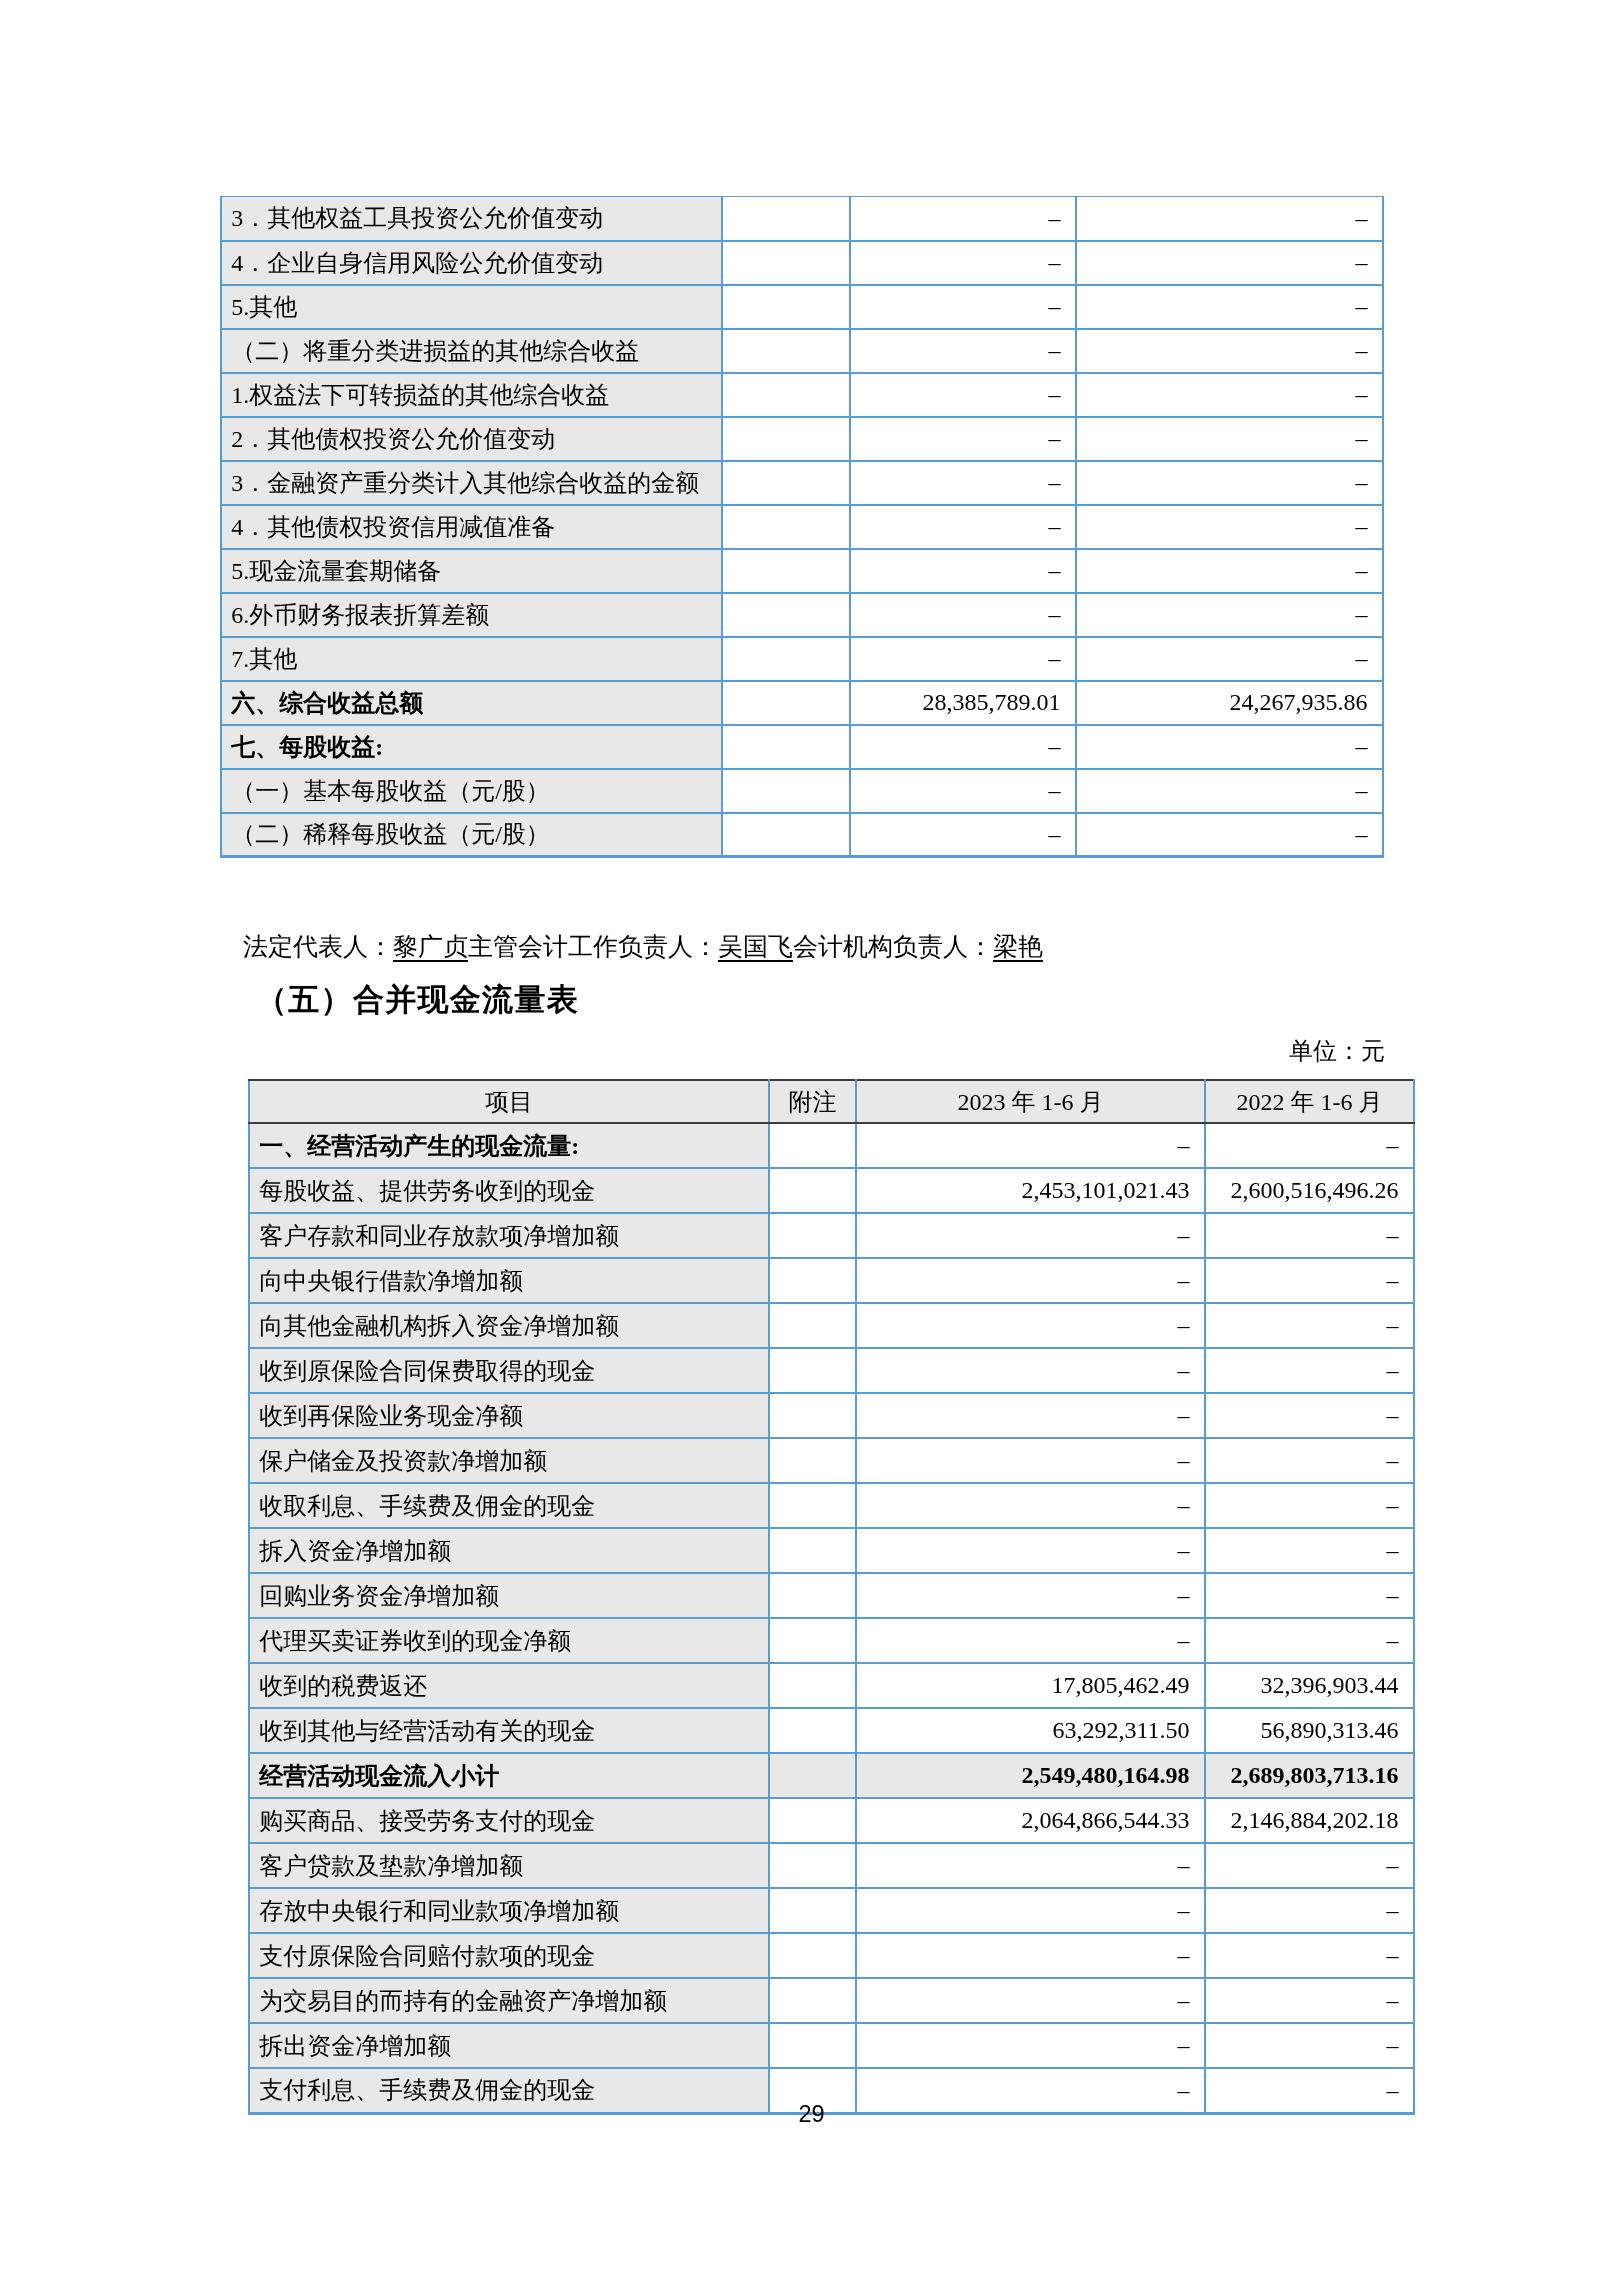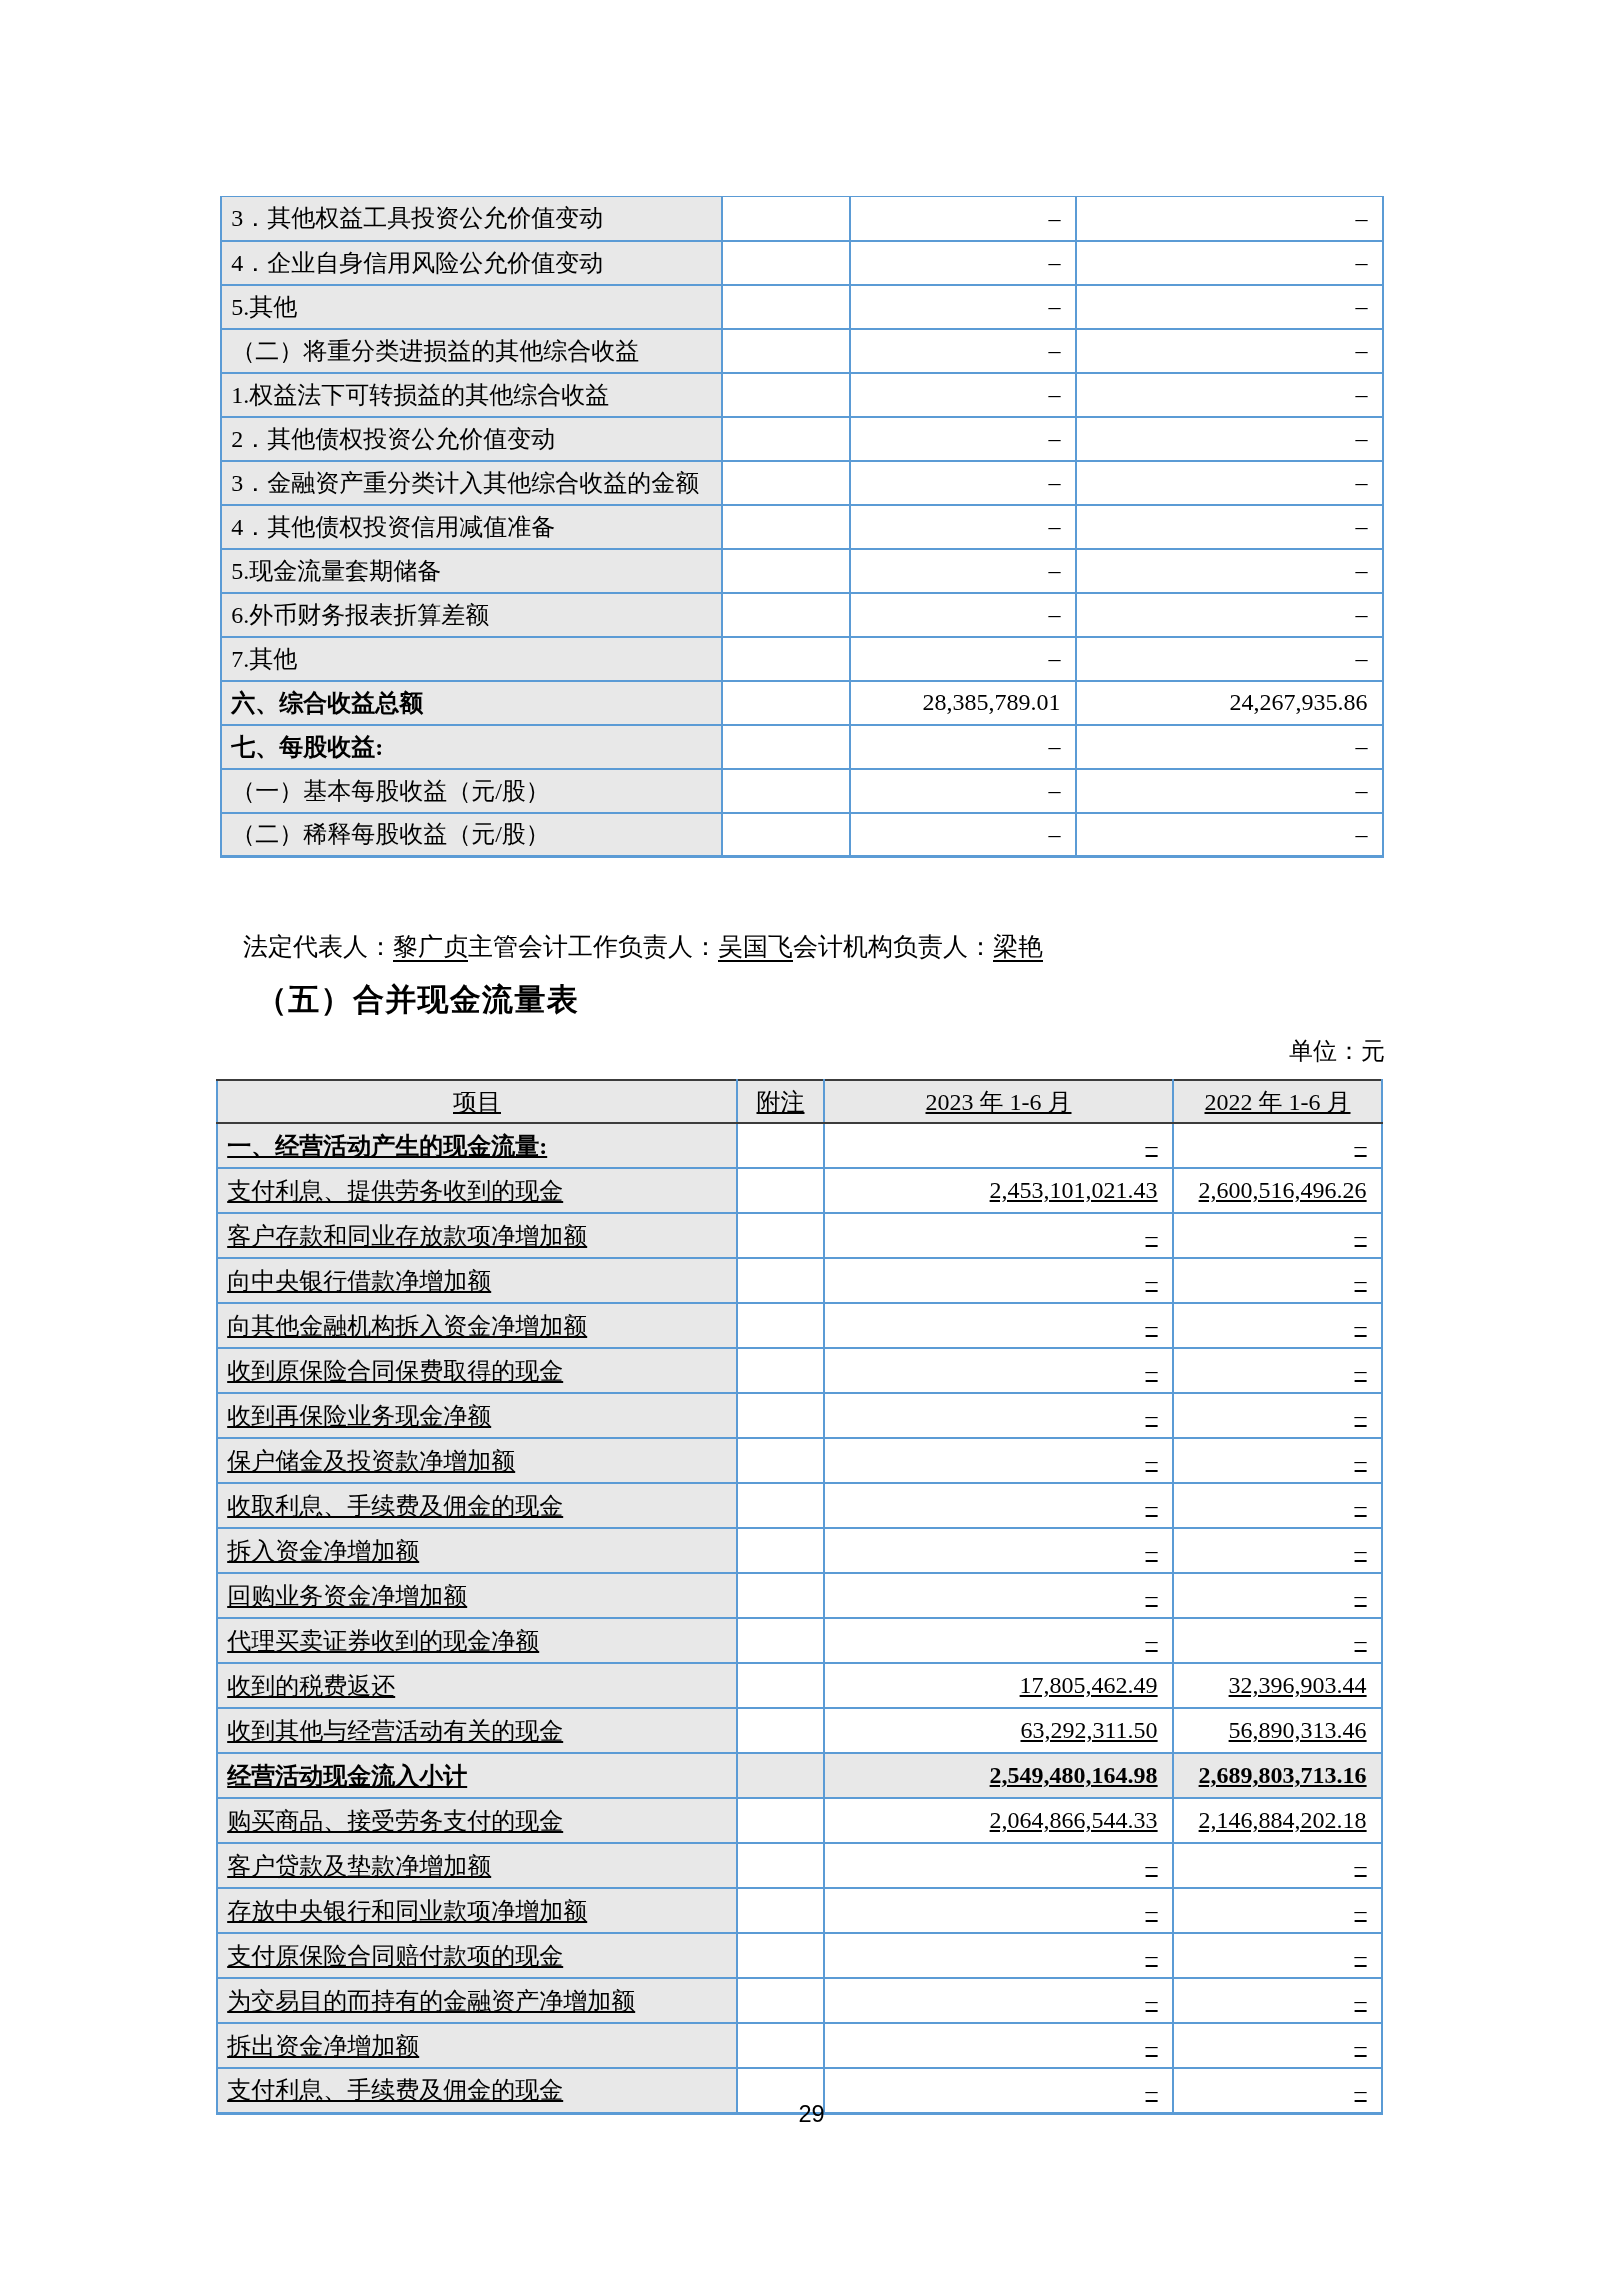--- a/index.html
+++ b/index.html
@@ -9,21 +9,21 @@
   table.tbl{position:absolute;border-collapse:collapse;table-layout:fixed;}
   .tbl td,.tbl th{border:2px solid #5b9bd5;overflow:hidden;padding:0;box-sizing:border-box;}
 
   
   .t1{left:220px;top:196px;width:1162px;}
   .t1 td{height:44px;}
   .t1 tr:first-child td{border-top:1.3px solid #5b9bd5;}
   .t1 tr:last-child td{border-bottom:3.9px solid #5b9bd5;}
 
   
-  .t2{left:216px;top:1079px;width:1165px;text-decoration:underline;}
+  .t2{left:248px;top:1079px;width:1165px;}
   .t2 td{height:45px;}
   .t2 thead th{height:43px;background:#e8e8e8;font-size:24px;font-weight:normal;
                text-align:center;border-top:2.6px solid #3c3c3c;border-bottom:2.6px solid #3c3c3c;}
   .t2 tr:last-child td{border-bottom:3.9px solid #5b9bd5;}
 
   td.lbl{background:#e8e8e8;padding-left:9.2px;font-size:24px;text-align:left;white-space:nowrap;}
   td.note{background:#ffffff;}
   td.val{background:#ffffff;text-align:right;padding-right:14.4px;font-size:24px;white-space:nowrap;}
   tr.hl td{background:#e8e8e8;font-weight:bold;}
   .b{font-weight:bold;}
@@ -167,21 +167,21 @@
       </tr>
     </thead>
     <tbody>
         <tr>
           <td class="lbl b">一、经营活动产生的现金流量:</td>
           <td class="note"></td>
           <td class="val">–</td>
           <td class="val">–</td>
         </tr>
         <tr>
-          <td class="lbl">支付利息、提供劳务收到的现金</td>
+          <td class="lbl">每股收益、提供劳务收到的现金</td>
           <td class="note"></td>
           <td class="val">2,453,101,021.43</td>
           <td class="val">2,600,516,496.26</td>
         </tr>
         <tr>
           <td class="lbl">客户存款和同业存放款项净增加额</td>
           <td class="note"></td>
           <td class="val">–</td>
           <td class="val">–</td>
         </tr>

